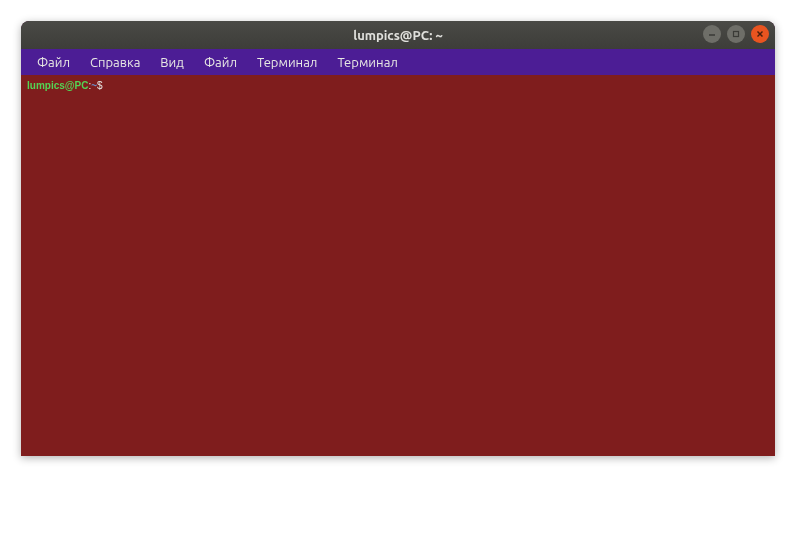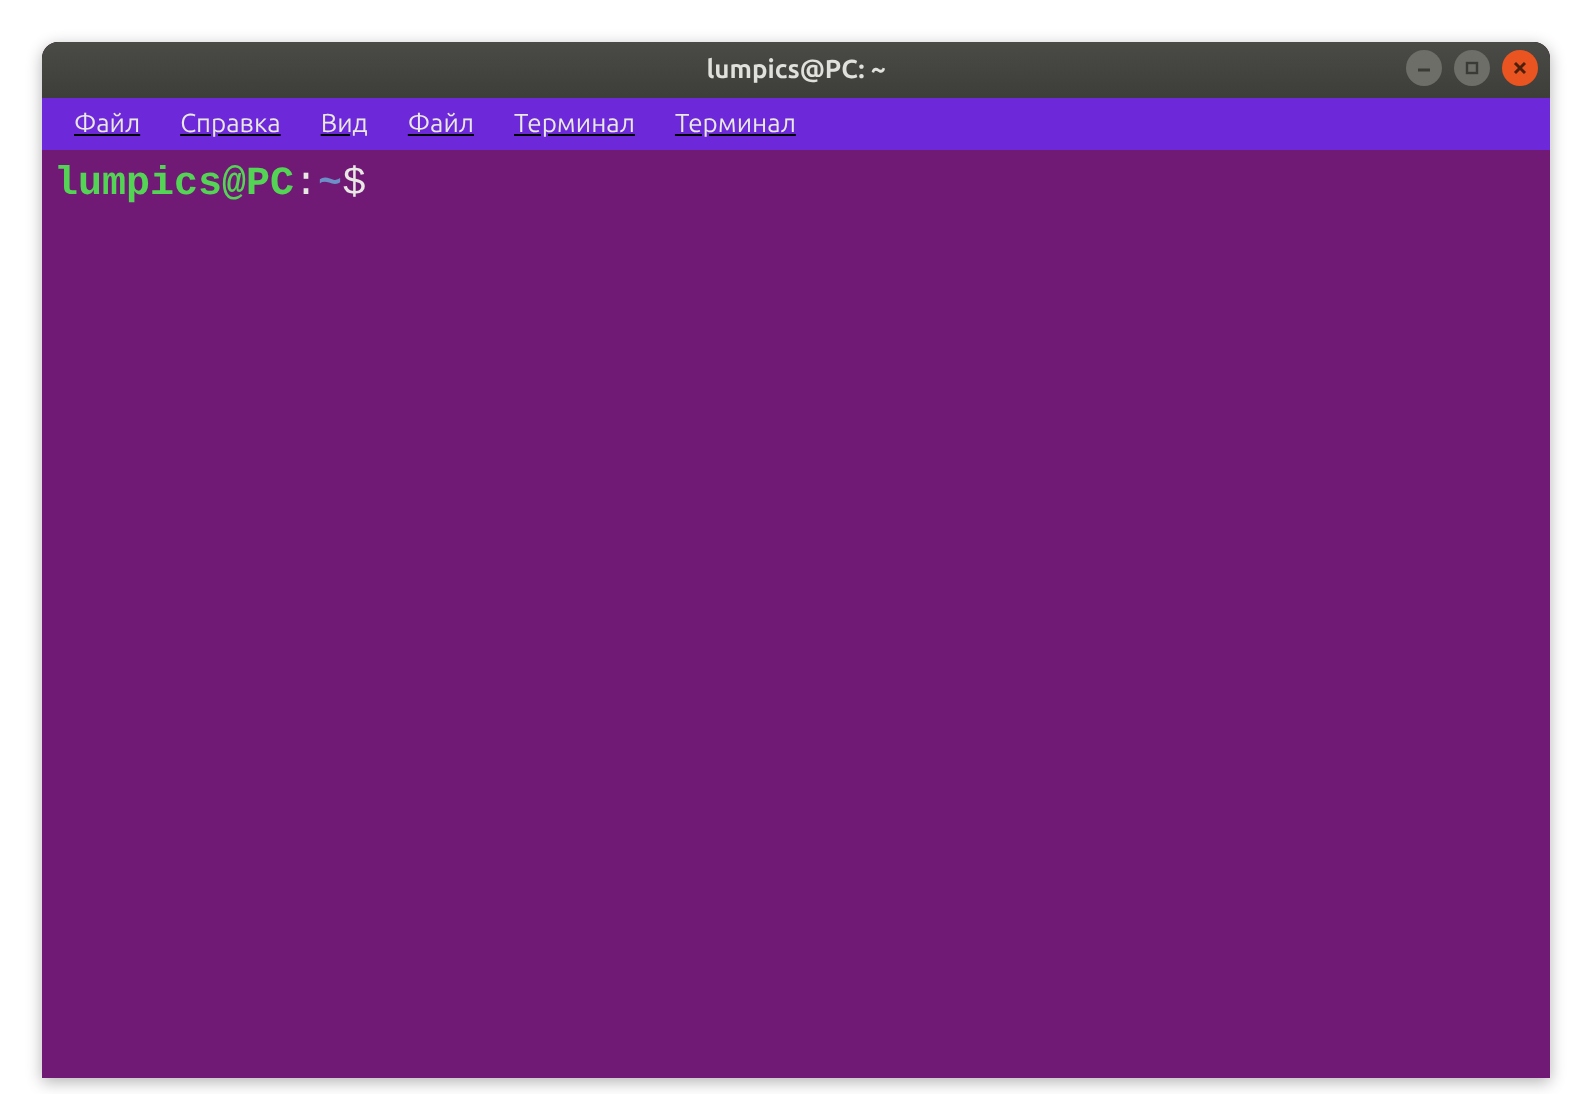--- a/index.html
+++ b/index.html
@@ -12,21 +12,21 @@
       width: 796px;
       height: 547px;
       position: relative;
       font-family: "Ubuntu", "DejaVu Sans", sans-serif;
     }
     .window {
       position: absolute;
       left: 21px;
       top: 21px;
       width: 754px;
-      height: 518px;
+      height: 435px;
       background: #2d0922;
       border-radius: 8px 8px 0 0;
       overflow: hidden;
       box-shadow: 0 2px 8px rgba(0,0,0,0.3);
     }
     .titlebar {
       height: 28px;
       background: linear-gradient(to bottom, #4a4a46, #3d3d39);
       display: flex;
       align-items: center;
@@ -55,38 +55,37 @@
       justify-content: center;
       font-size: 11px;
       color: #4a4a46;
       cursor: pointer;
     }
     .win-btn.minimize { background: #6e6e68; }
     .win-btn.maximize { background: #6e6e68; }
     .win-btn.close { background: #e95420; }
     .menubar {
       height: 26px;
-      background: #6d28d9;
+      background: #4c1d95;
       display: flex;
       align-items: center;
       padding: 0 8px;
       gap: 4px;
-      text-decoration: underline;
     }
     .menu-item {
       color: #e8e8e4;
       font-size: 13px;
       padding: 3px 8px;
       cursor: pointer;
     }
     .terminal-body {
-      background: #701a75;
+      background: #7f1d1d;
       padding: 4px 6px;
-      font-family: Liberation Mono, monospace;
-      font-size: 20px;
+      font-family: Liberation Sans, sans-serif;
+      font-size: 10px;
       line-height: 1.35;
       height: calc(100% - 54px);
     }
     .prompt-line {
       display: flex;
       flex-wrap: nowrap;
       white-space: pre;
     }
     .prompt-user {
       color: #54d454;

